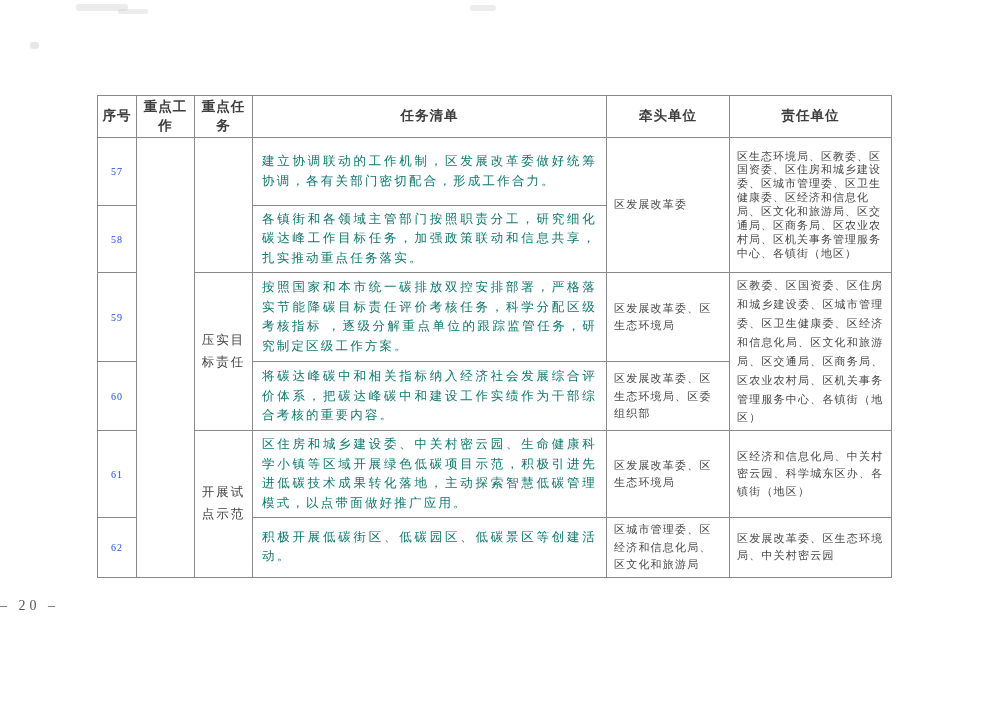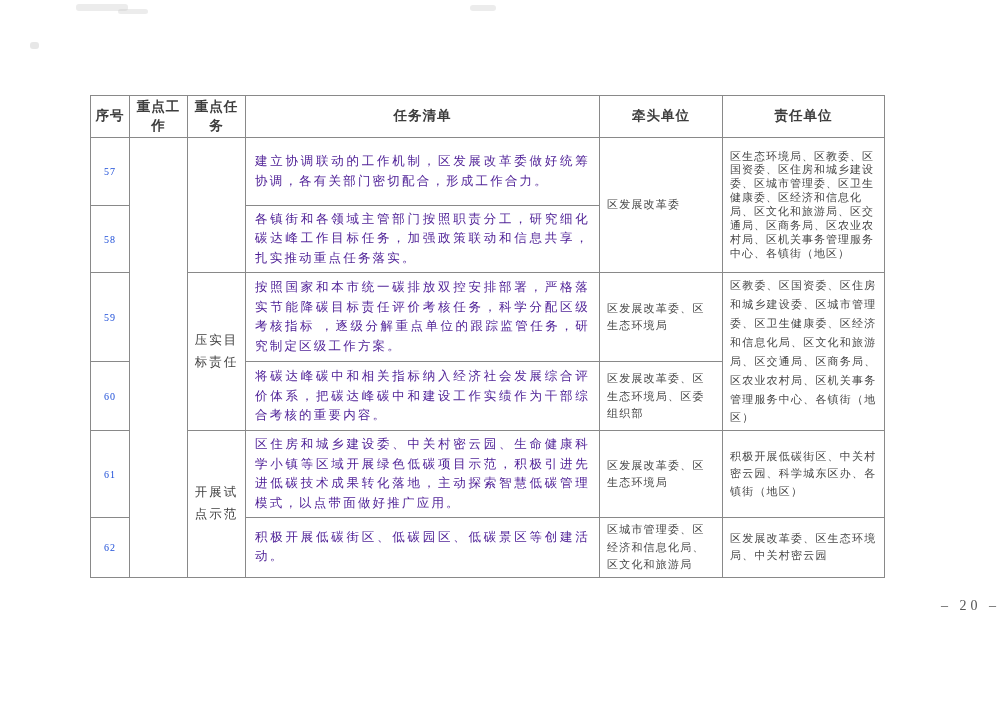--- a/index.html
+++ b/index.html
@@ -13,21 +13,21 @@
     overflow: hidden;
   }
   .artifact { position: absolute; background: #c9c9c9; opacity: .35; border-radius: 3px; }
   #a1 { left: 76px;  top: 4px;  width: 52px; height: 7px; }
   #a2 { left: 118px; top: 9px;  width: 30px; height: 5px; }
   #a3 { left: 470px; top: 5px;  width: 26px; height: 6px; }
   #a4 { left: 30px;  top: 42px; width: 9px;  height: 7px; opacity:.45; }
 
   table.doc {
     position: absolute;
-    left: 90px; top: 95px;
+    left: 97px; top: 95px;
     width: 794px;
     border-collapse: collapse;
     table-layout: fixed;
   }
   col.c-seq  { width: 39px; }
   col.c-work { width: 58px; }
   col.c-task { width: 58px; }
   col.c-list { width: 354px; }
   col.c-lead { width: 123px; }
   col.c-resp { width: 162px; }
@@ -64,42 +64,42 @@
     text-align: center;
     font-size: 12.5px;
     font-weight: normal;
     color: #3f3f3f;
     letter-spacing: 2px;
     line-height: 1.75;
     padding: 2px 6px;
   }
   td.tasktxt {
     font-size: 12.5px;
-    color: #4c1d95;
+    color: #0f766e;
     letter-spacing: 2.2px;
     line-height: 1.55;
     text-align: justify;
     padding: 4px 9px;
   }
   td.unit {
     font-size: 11px;
     color: #474747;
     letter-spacing: 1.2px;
     line-height: 1.6;
     text-align: left;
     padding: 3px 7px;
   }
   td.unit.dense { line-height: 1.26; letter-spacing: 1px; }
   td.unit.airy  { line-height: 1.72; margin-top: 25px; }
 
   .pageno {
     position: absolute;
     left: 0; top: 598px;
     width: 1000px;
-    text-align: right;
+    text-align: left;
     font-size: 14px;
     color: #555555;
     letter-spacing: 4px;
   }
 </style>
 </head>
 <body>
 
 <div class="artifact" id="a1"></div>
 <div class="artifact" id="a2"></div>
@@ -152,21 +152,21 @@
     <td class="seq">60</td>
     <td class="tasktxt">将碳达峰碳中和相关指标纳入经济社会发展综合评价体系，把碳达峰碳中和建设工作实绩作为干部综合考核的重要内容。</td>
     <td class="unit">区发展改革委、区生态环境局、区委组织部</td>
   </tr>
 
   <tr class="r61">
     <td class="seq">61</td>
     <td class="keytask" rowspan="2">开展试点示范</td>
     <td class="tasktxt">区住房和城乡建设委、中关村密云园、生命健康科学小镇等区域开展绿色低碳项目示范，积极引进先进低碳技术成果转化落地，主动探索智慧低碳管理模式，以点带面做好推广应用。</td>
     <td class="unit">区发展改革委、区生态环境局</td>
-    <td class="unit">积极开展低碳街区、中关村密云园、科学城东区办、各镇街（地区）</td>
+    <td class="unit">区经济和信息化局、中关村密云园、科学城东区办、各镇街（地区）</td>
   </tr>
 
   <tr class="r62">
     <td class="seq">62</td>
     <td class="tasktxt">积极开展低碳街区、低碳园区、低碳景区等创建活动。</td>
     <td class="unit">区城市管理委、区经济和信息化局、区文化和旅游局</td>
     <td class="unit">区发展改革委、区生态环境局、中关村密云园</td>
   </tr>
 </tbody>
   </table>

